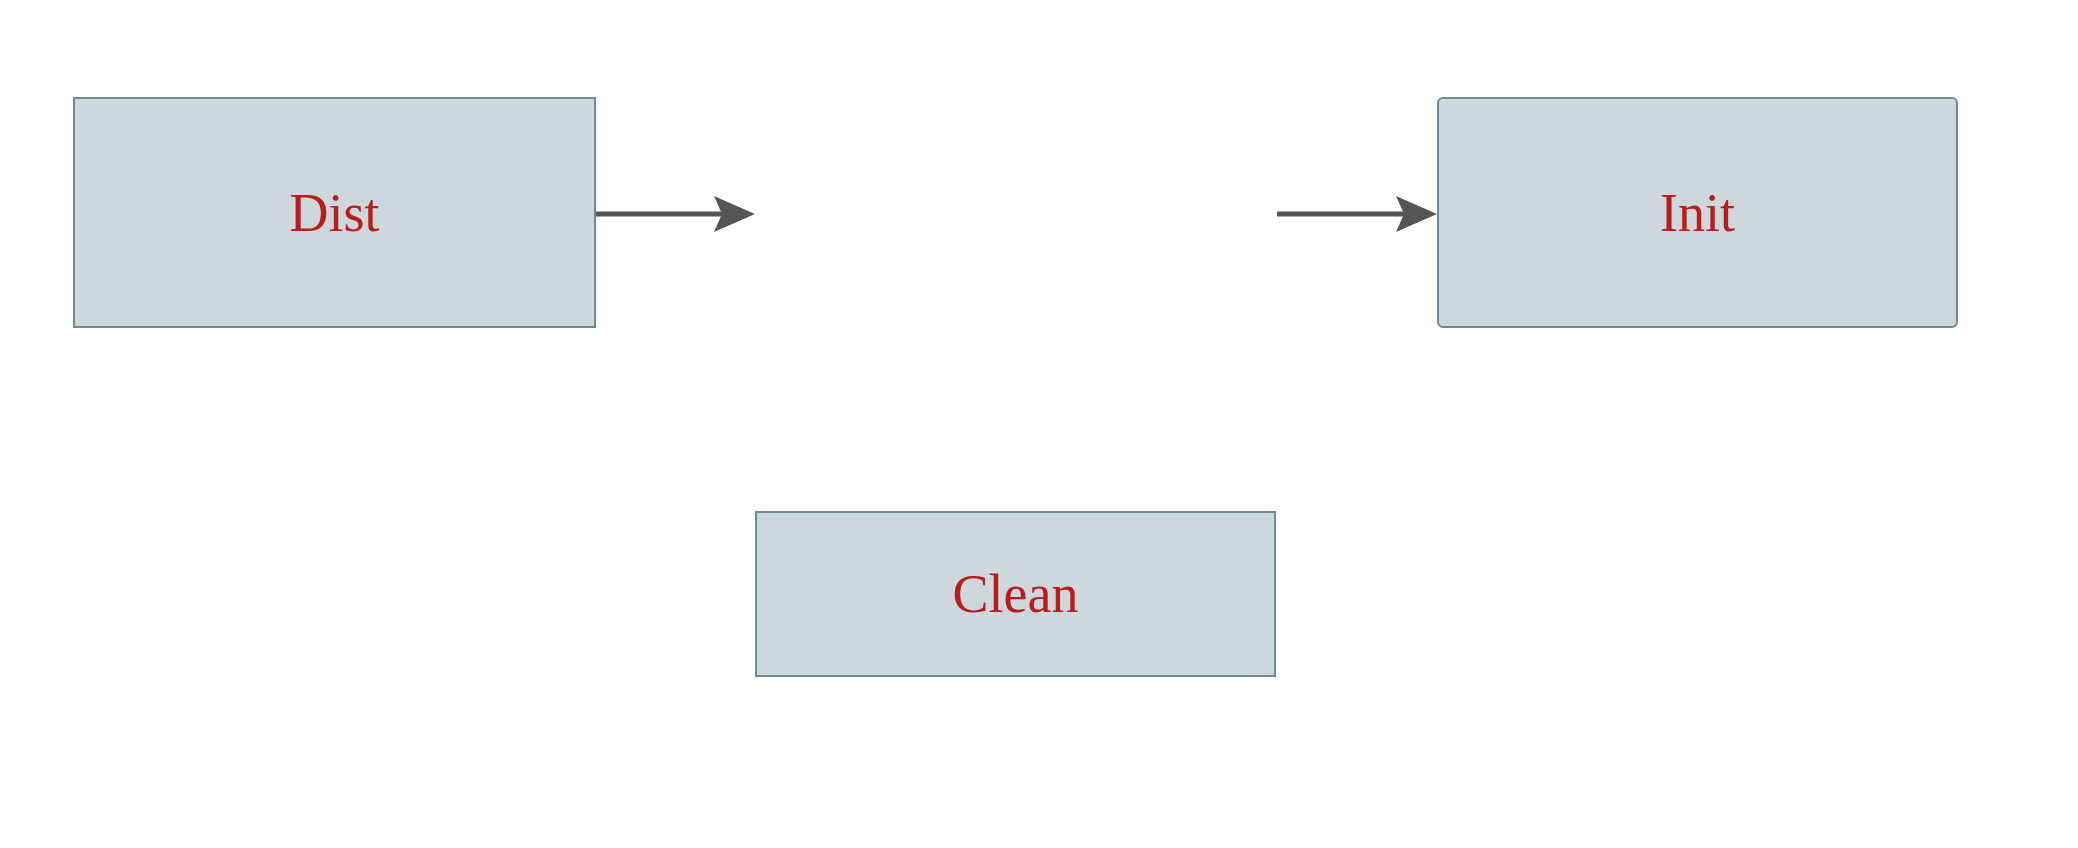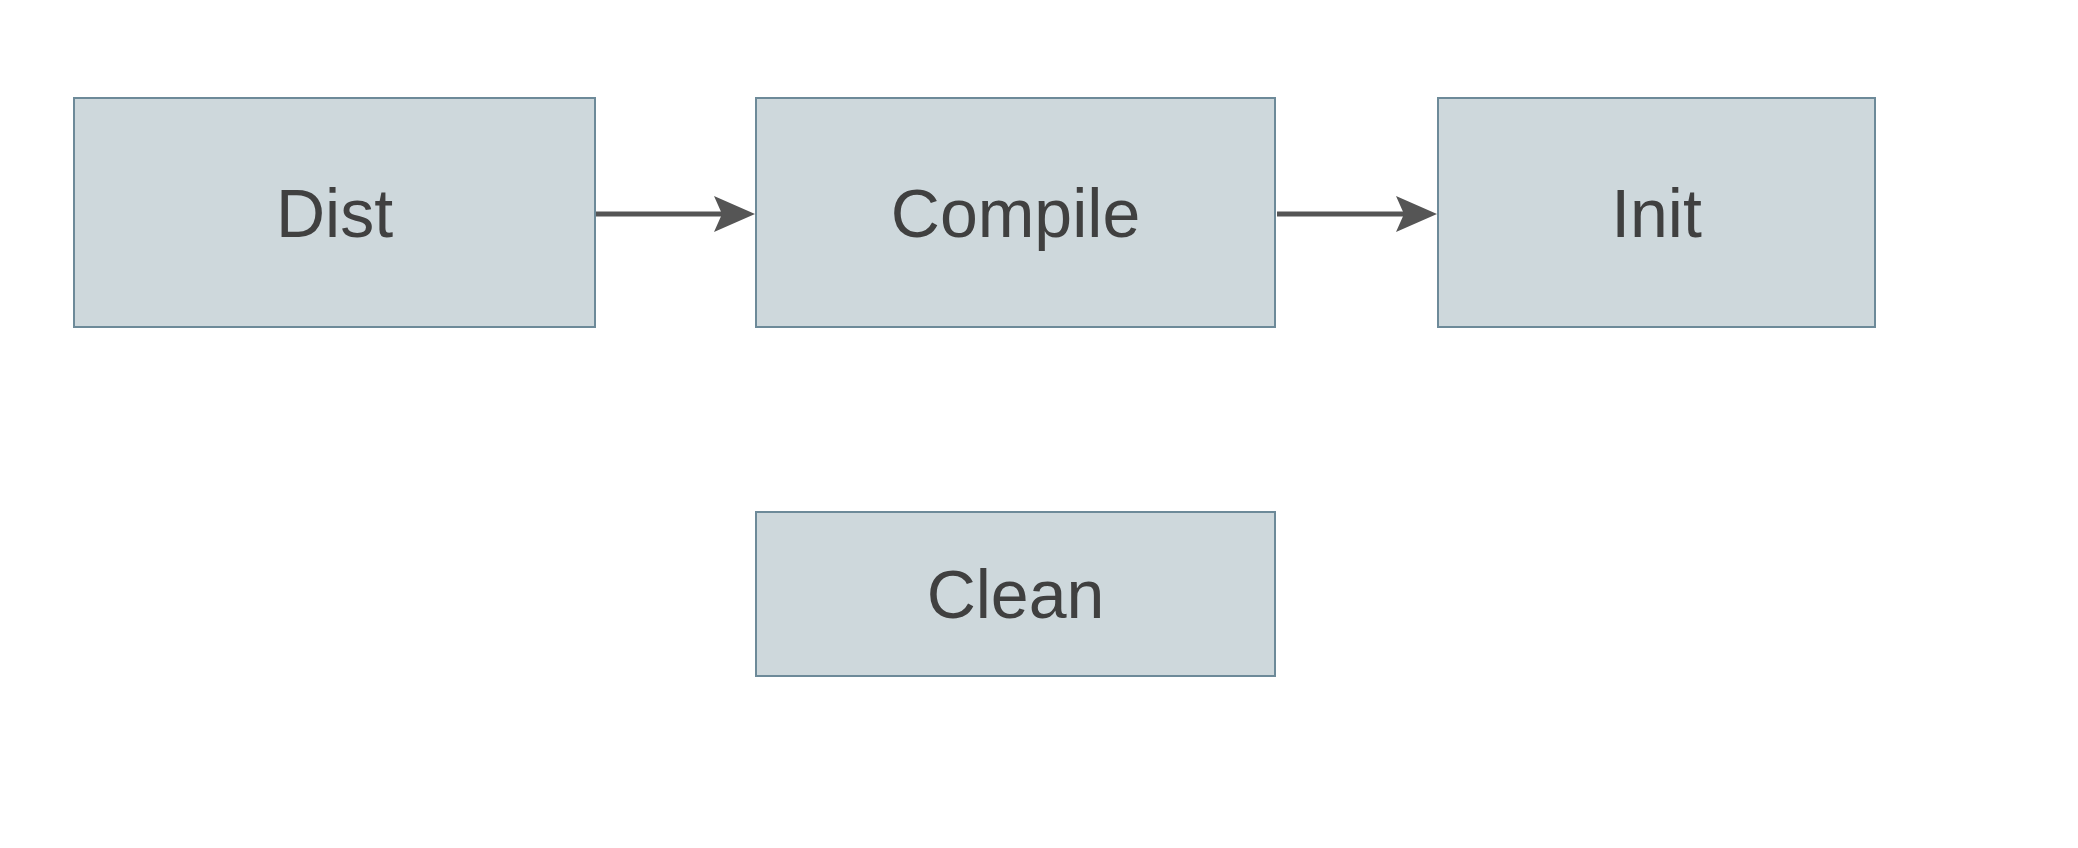--- a/index.html
+++ b/index.html
@@ -21,24 +21,24 @@
   .node {
     position: absolute;
     box-sizing: border-box;
     background: #ced8dc;
     border: 2px solid #6d8a99;
     display: flex;
     align-items: center;
     justify-content: center;
   }
   .node-label {
-    font-family: Liberation Sans, sans-serif;
-    font-size: 68px;
+    font-family: Liberation Serif, serif;
+    font-size: 54px;
     line-height: 1;
-    color: #404040;
+    color: #b91c1c;
     font-weight: 400;
     letter-spacing: 0px;
     white-space: nowrap;
     user-select: none;
   }
   .edge-layer {
     position: absolute;
     left: 0;
     top: 0;
     width: 2078px;
@@ -66,25 +66,22 @@
     <g>
       <line x1="1277" y1="214" x2="1408" y2="214" stroke="#555555" stroke-width="5" stroke-linecap="butt"></line>
       <polygon points="1437,214 1396,196 1404,214 1396,232" fill="#555555"></polygon>
     </g>
   </svg>
 
   <div class="node" style="left:73px; top:97px; width:523px; height:231px;">
     <span class="node-label">Dist</span>
   </div>
 
-  <div class="node" style="left:755px; top:97px; width:521px; height:231px;">
-    <span class="node-label">Compile</span>
-  </div>
 
-  <div class="node" style="left:1437px; top:97px; width:439px; height:231px;">
+  <div class="node" style="left:1437px; top:97px; width:521px; height:231px;border-radius:6px;">
     <span class="node-label">Init</span>
   </div>
 
   <div class="node" style="left:755px; top:511px; width:521px; height:166px;">
     <span class="node-label">Clean</span>
   </div>
 
 </div>
 
 </body></html>

